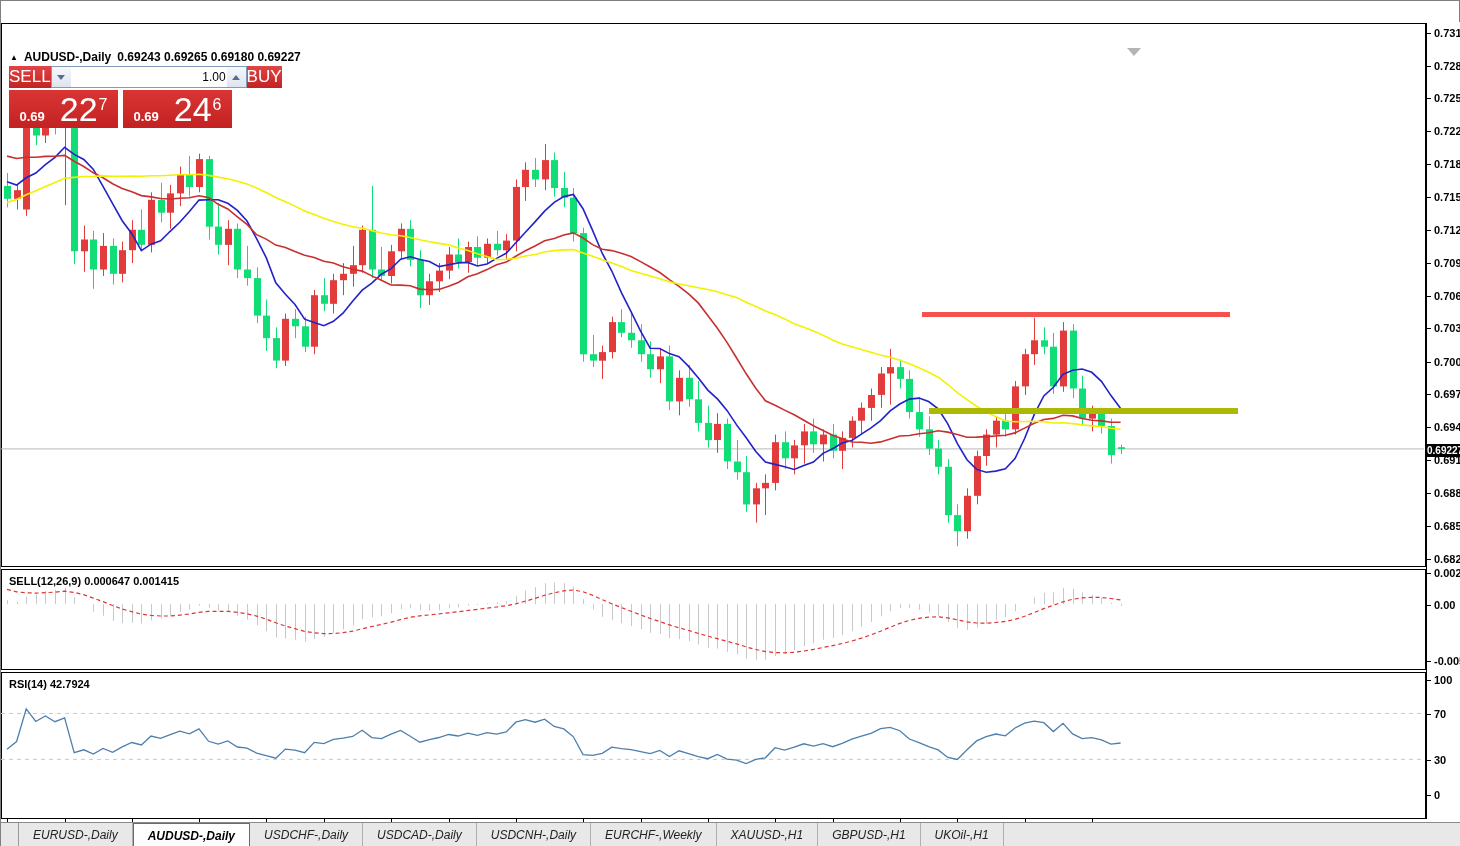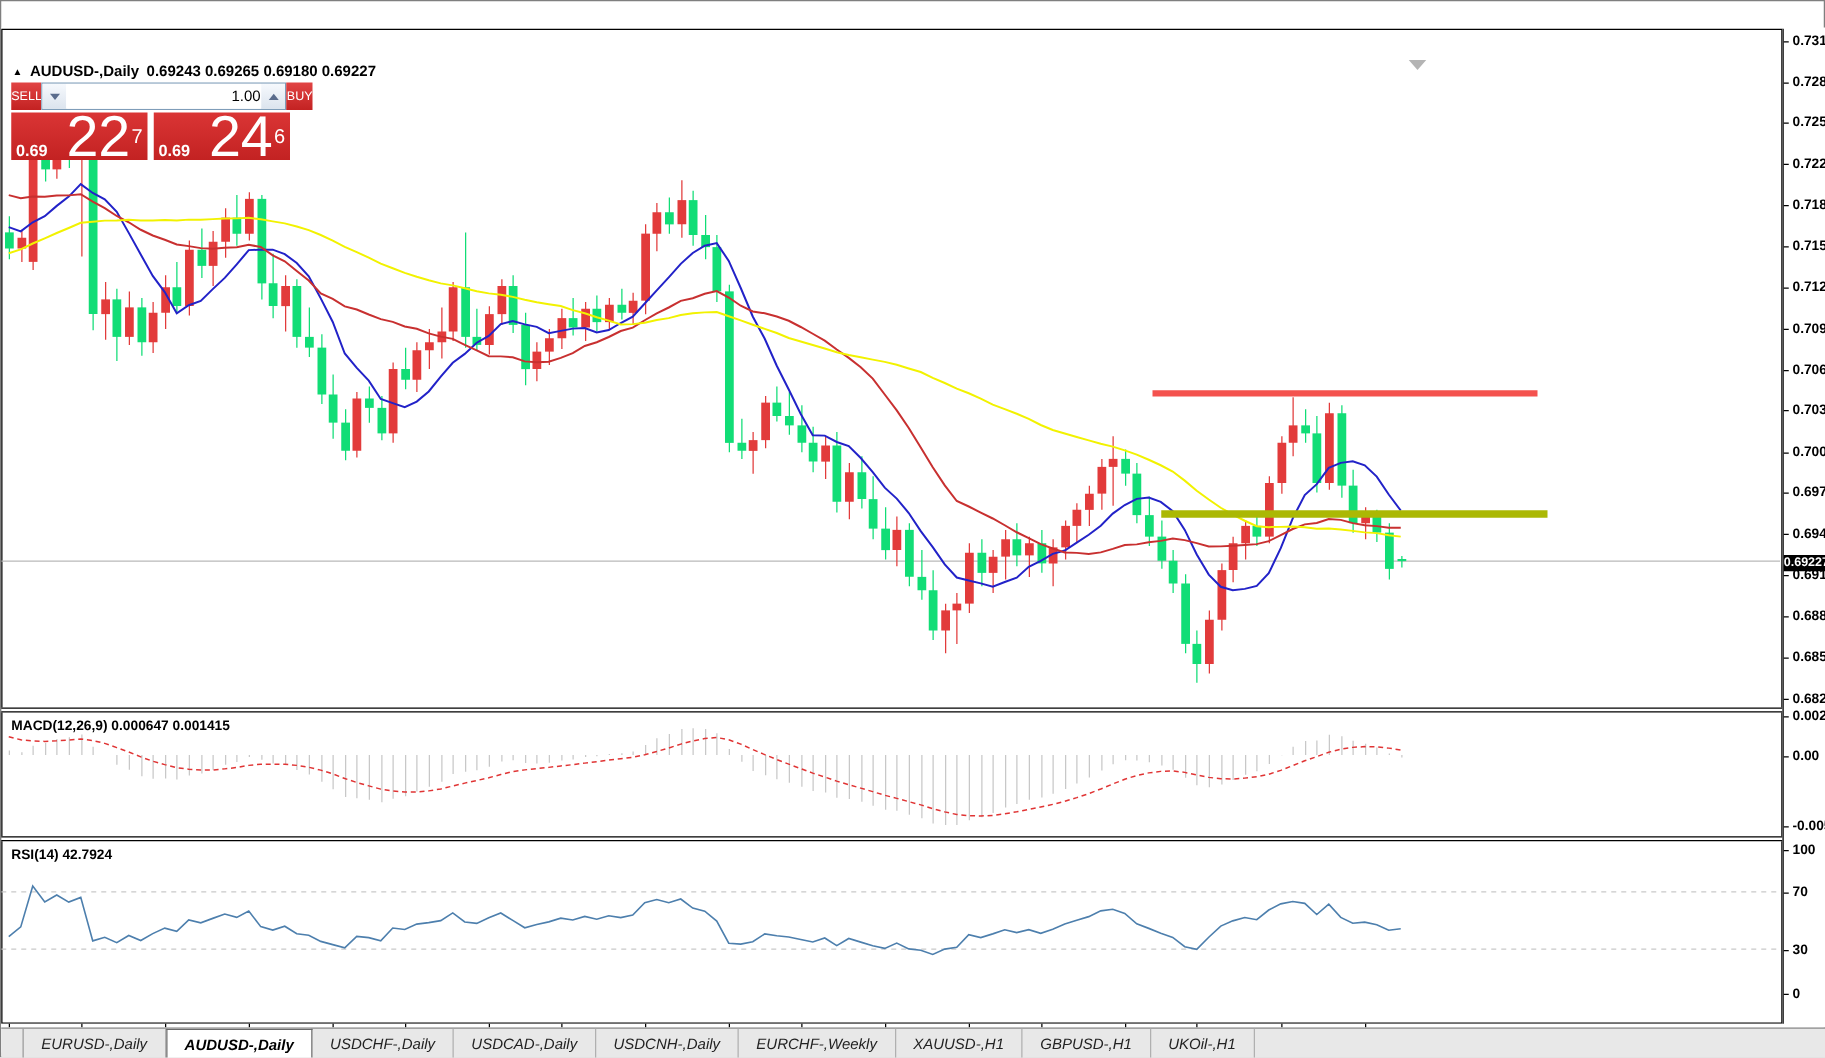--- a/index.html
+++ b/index.html
@@ -37,33 +37,33 @@
 
   
   #scroll-marker{position:absolute;left:1126px;top:26px;width:0;height:0;
                  border-left:7px solid transparent;border-right:7px solid transparent;border-top:8px solid #b4b4b4;}
 
   
   #symbol-title{position:absolute;left:9px;top:28px;font-size:12px;font-weight:bold;color:#000;z-index:8;display:flex;align-items:center;gap:6px;}
   #symbol-title .tri{font-size:8px;}
   #trade-panel{position:absolute;left:8px;top:44px;width:223px;z-index:9;}
   #trade-row{display:flex;height:22px;}
-  .trade-btn{width:53px;background:linear-gradient(#e14444,#c32222);color:#fff;font-size:10px;
+  .trade-btn{width:53px;background:linear-gradient(#e14444,#c32222);color:#fff;font-size:17px;
              display:flex;align-items:center;justify-content:center;cursor:pointer;}
   #vol-group{display:flex;flex:1;border:1px solid #7f9db9;box-sizing:border-box;background:#fff;}
   .spin{width:19px;background:linear-gradient(#f6f9fd,#dce4ee);display:flex;align-items:center;justify-content:center;cursor:pointer;}
   .spin-down-glyph{width:0;height:0;border-left:4px solid transparent;border-right:4px solid transparent;border-top:5px solid #5a6c8c;}
   .spin-up-glyph{width:0;height:0;border-left:4px solid transparent;border-right:4px solid transparent;border-bottom:5px solid #5a6c8c;}
   #vol-input{flex:1;border:none;outline:none;font-size:12px;font-family:"Liberation Sans",sans-serif;
              text-align:right;padding:0 1px 0 0;color:#000;min-width:0;}
   #quote-row{display:flex;gap:5px;margin-top:2px;height:38px;}
   .quote-box{flex:1;background:linear-gradient(#da3535,#c32222);color:#fff;display:flex;
              align-items:baseline;justify-content:center;padding-top:4px;box-sizing:border-box;cursor:pointer;}
   .quote-small{font-size:13px;font-weight:bold;margin-right:3px;}
-  .quote-big{font-size:46px;line-height:30px;margin-left:12px;}
+  .quote-big{font-size:34px;line-height:30px;margin-left:12px;}
   .quote-sup{font-size:16px;position:relative;top:-11px;margin-left:1px;}
 
   
   #date-strip{position:absolute;left:0;top:797px;width:1425px;height:23px;background:#fff;}
   .dlbl{position:absolute;top:4px;font-size:11px;font-weight:bold;color:#000;white-space:nowrap;}
   .dtick{position:absolute;top:0;width:1px;height:3px;background:#000;}
 
   
   #tabbar{position:absolute;left:0;top:821px;width:1460px;height:25px;background:#e8e8e8;
           border-top:1px solid #8a8a8a;display:flex;align-items:stretch;box-sizing:border-box;font-style:italic;}
@@ -444,21 +444,21 @@
         <path d="M6.0 19.4L15.6 21.8L25.2 22.8L34.8 23.1L44.4 22.7L54.0 22.1L63.6 21.2L73.2 22.4L82.8 24.7L92.4 28.1L102.0 31.6L111.6 35.5L121.2 39.0L130.8 41.7L140.4 44.1L150.0 45.4L159.6 46.0L169.2 46.0L178.8 45.1L188.4 44.0L198.0 42.3L207.6 41.4L217.2 41.3L226.8 41.4L236.4 42.3L246.0 43.8L255.6 46.1L265.2 49.1L274.8 52.8L284.4 56.0L294.0 58.7L303.6 61.3L313.2 62.8L322.8 63.6L332.4 63.5L342.0 62.7L351.6 61.2L361.2 58.8L370.8 56.5L380.4 54.4L390.0 52.2L399.6 49.6L409.2 47.3L418.8 45.9L428.4 44.9L438.0 43.9L447.6 42.8L457.2 41.7L466.8 40.5L476.4 39.4L486.0 38.1L495.6 37.0L505.2 35.8L514.8 33.8L524.4 31.2L534.0 28.4L543.6 25.3L553.2 22.8L562.8 20.8L572.4 20.0L582.0 21.8L591.6 25.3L601.2 29.6L610.8 33.7L620.4 37.6L630.0 41.3L639.6 44.9L649.2 48.5L658.8 51.6L668.4 54.9L678.0 57.8L687.6 60.5L697.2 63.3L706.8 66.2L716.4 68.7L726.0 71.3L735.6 73.9L745.2 76.9L754.8 79.5L764.4 81.6L774.0 82.5L783.6 82.8L793.2 82.3L802.8 81.0L812.4 79.4L822.0 77.5L831.6 75.6L841.2 73.5L850.8 71.0L860.4 68.1L870.0 64.9L879.6 61.2L889.2 57.2L898.8 53.4L908.4 50.4L918.0 48.3L927.6 47.1L937.2 46.8L946.8 47.9L956.4 49.9L966.0 51.9L975.6 53.0L985.2 53.2L994.8 52.5L1004.4 51.4L1014.0 49.4L1023.6 46.3L1033.2 42.5L1042.8 38.6L1052.4 35.3L1062.0 31.8L1071.6 29.3L1081.2 27.9L1090.8 27.3L1100.4 27.4L1110.0 28.5L1119.6 30.0" fill="none" stroke="#e03434" stroke-width="1.2" stroke-dasharray="4 3"></path>
       </svg>
     <div id="divider-b" class="pane-divider"></div>
     <svg id="rsi-svg" width="1423" height="125">
         <line x1="0" x2="1423" y1="40.44" y2="40.44" stroke="#c9c9c9" stroke-dasharray="4 4"></line>
         <line x1="0" x2="1423" y1="86.36" y2="86.36" stroke="#c9c9c9" stroke-dasharray="4 4"></line>
         <path d="M6.0 76.3L15.6 68.5L25.2 35.8L34.8 48.5L44.4 43.0L54.0 48.7L63.6 44.9L73.2 79.7L82.8 76.8L92.4 81.1L102.0 75.4L111.6 79.4L121.2 73.9L130.8 69.5L140.4 72.0L150.0 63.0L159.6 65.3L169.2 61.7L178.8 58.2L188.4 60.9L198.0 55.9L207.6 68.3L217.2 71.1L226.8 68.0L236.4 74.0L246.0 75.2L255.6 80.1L265.2 82.7L274.8 85.2L284.4 76.1L294.0 77.1L303.6 79.7L313.2 69.4L322.8 70.6L332.4 66.3L342.0 65.1L351.6 63.5L361.2 57.3L370.8 64.6L380.4 65.7L390.0 61.2L399.6 57.4L409.2 63.3L418.8 69.2L428.4 66.6L438.0 64.5L447.6 61.5L457.2 63.0L466.8 60.1L476.4 62.4L486.0 59.6L495.6 61.1L505.2 59.0L514.8 49.2L524.4 46.6L534.0 49.2L543.6 46.2L553.2 53.5L562.8 55.9L572.4 63.8L582.0 81.6L591.6 82.3L601.2 80.4L610.8 74.1L620.4 75.6L630.0 76.6L639.6 78.6L649.2 80.6L658.8 77.4L668.4 83.5L678.0 77.8L687.6 80.7L697.2 83.6L706.8 85.7L716.4 81.5L726.0 86.1L735.6 87.2L745.2 90.6L754.8 86.3L764.4 84.8L774.0 74.7L783.6 77.1L793.2 74.1L802.8 70.8L812.4 73.1L822.0 70.7L831.6 73.7L841.2 70.4L850.8 66.2L860.4 63.2L870.0 60.3L879.6 55.7L889.2 54.4L898.8 57.7L908.4 66.0L918.0 69.7L927.6 73.6L937.2 76.9L946.8 84.4L956.4 86.5L966.0 76.8L975.6 67.9L985.2 63.7L994.8 61.0L1004.4 62.8L1014.0 55.0L1023.6 50.1L1033.2 48.2L1042.8 49.7L1052.4 58.6L1062.0 50.3L1071.6 60.9L1081.2 65.6L1090.8 64.7L1100.4 66.8L1110.0 71.2L1119.6 70.0" fill="none" stroke="#4d7fad" stroke-width="1.3"></path>
       </svg>
 
     <div id="macd-label" class="pane-label">
-      <span>MACD(12,26,9)</span>
+      <span>SELL(12,26,9)</span>
       <span>0.000647 0.001415</span>
     </div>
     <div id="rsi-label" class="pane-label">
       <span>RSI(14)</span>
       <span>42.7924</span>
     </div>
 
     <div id="axis-col">
       <div id="price-badge" style="top: 421px;">0.69227</div>
     <div class="axtick" style="top: 10px;"></div>

